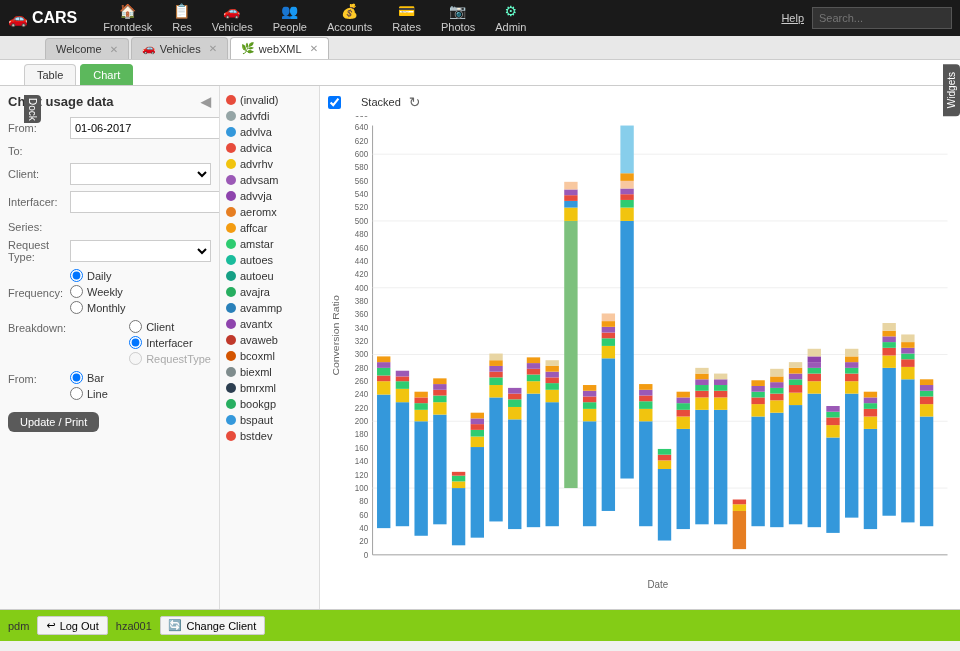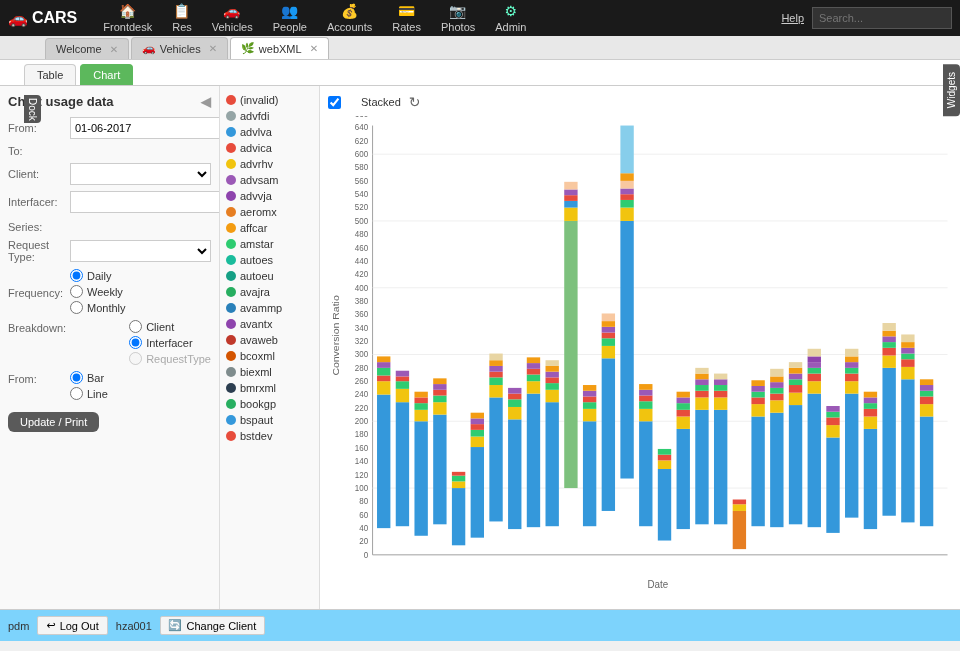--- a/index.html
+++ b/index.html
@@ -55,21 +55,21 @@
 
     
     #chart-area { flex: 1; background: white; padding: 8px; overflow: hidden; position: relative; }
     .chart-toolbar { display: flex; align-items: center; gap: 8px; margin-bottom: 6px; }
     .checkbox-item { display: flex; align-items: center; gap: 20px; font-size: 11px; }
     .chart-refresh { color: #666; cursor: pointer; font-size: 14px; }
     #chart-container { width: 100%; height: calc(100% - 30px); position: relative; }
     .chart-svg { width: 100%; height: 100%; }
 
     
-    #bottombar { background: #7dd3fc; border-top: 1px solid #ccc; height: 32px; display: flex; align-items: center; padding: 0 8px; gap: 8px; font-size: 11px; }
+    #bottombar { background: #84cc16; border-top: 1px solid #ccc; height: 32px; display: flex; align-items: center; padding: 0 8px; gap: 8px; font-size: 11px; }
     .bottom-btn { background: #f5f5f5; border: 1px solid #ccc; padding: 2px 8px; font-size: 11px; cursor: pointer; border-radius: 2px; display: flex; align-items: center; gap: 4px; }
   </style>
 </head>
 <body>
 
 <div id="topnav">
   <div id="logo">
     <span>🚗</span>
     <span>CARS</span>
   </div>

